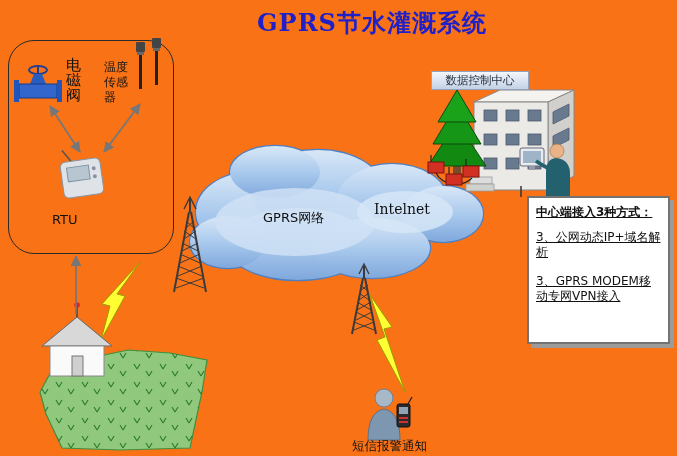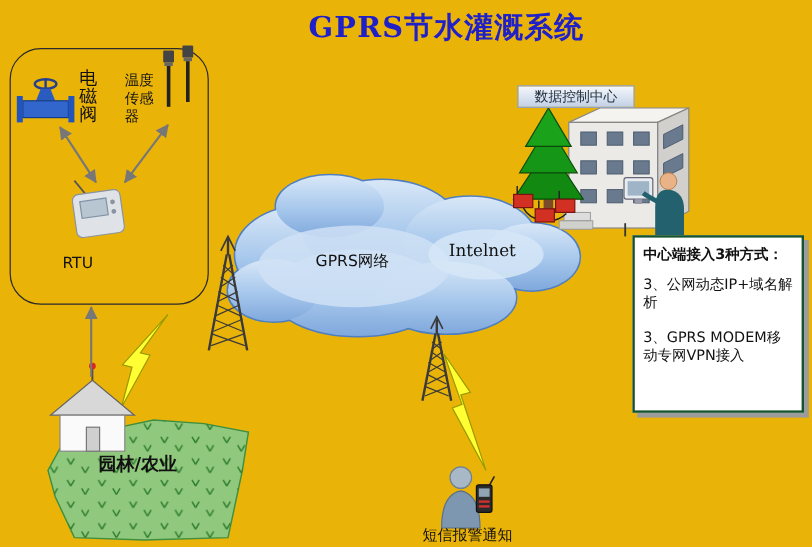--- a/index.html
+++ b/index.html
@@ -1,30 +1,30 @@
 <!DOCTYPE html>
 <html><head>
 <meta charset="utf-8">
 <style>
   html,body{margin:0;padding:0;background:#fff;}
-  .stage{position:relative;width:677px;height:456px;background:#eab308;overflow:hidden;
+  .stage{position:relative;width:677px;height:456px;background:#f97316;overflow:hidden;
          font-family:"DejaVu Sans","Liberation Sans",sans-serif;color:#111;}
   .devbox{position:absolute;left:8px;top:40px;width:164px;height:212px;
           border:1.5px solid #2a2a2a;border-radius:26px;background:transparent;}
   svg.layer{position:absolute;left:0;top:0;pointer-events:none;}
   .title{position:absolute;top:7px;left:372px;transform:translateX(-50%);
          font-family:"DejaVu Serif","Liberation Serif",serif;font-weight:bold;
          font-size:24px;letter-spacing:1px;color:#2020c8;white-space:nowrap;}
   .lbl{position:absolute;white-space:pre-wrap;}
   .dc-lbl{position:absolute;left:431px;top:71px;width:96px;height:17px;line-height:16px;
           text-align:center;font-size:11.5px;color:#22303f;
           background:linear-gradient(#f4f7fb,#c3d1e6);border:1px solid #93a3bd;}
   .access{position:absolute;left:527px;top:196px;width:143px;height:148px;background:#fff;
-          border:2px solid #14532d;box-shadow:4px 4px 0 #9b9b9b;
-          padding:7px 7px;box-sizing:border-box;font-size:12px;line-height:1.3;}
+          border:2px solid #737373;box-shadow:4px 4px 0 #9b9b9b;
+          padding:7px 7px;box-sizing:border-box;font-size:12px;line-height:1.3;text-decoration:underline;}
   .access .at{font-weight:bold;margin:0 0 9px;}
   .access p{margin:0 0 13px;}
 </style>
 </head>
 <body>
 
 <div class="stage">
 
   <div class="devbox"></div>
 
@@ -199,21 +199,20 @@
 
   <div class="title">GPRS节水灌溉系统</div>
 
   <div class="lbl" style="left:66px;top:58px;width:26px;font-size:15px;line-height:15px;">电磁阀</div>
   <div class="lbl" style="left:104px;top:60px;width:26px;font-size:12px;line-height:15px;">温度传感器</div>
   <div class="lbl" style="left:52px;top:212px;font-size:13px;">RTU</div>
 
   <div class="lbl" style="left:263px;top:209px;font-size:13px;">GPRS网络</div>
   <div class="lbl" style="left:374px;top:201px;font-size:14px;font-family:'DejaVu Serif','Liberation Serif',serif;">Intelnet</div>
 
-  <div class="lbl" style="left:82px;top:378px;font-size:15px;font-weight:bold;">园林/农业</div>
 
   <div class="lbl" style="left:352px;top:438px;font-size:12.5px;">短信报警通知</div>
 
   <div class="dc-lbl">数据控制中心</div>
 
   <div class="access">
     <div class="at">中心端接入3种方式：</div>
     <p>3、公网动态IP+域名解析</p>
     <p>3、GPRS MODEM移动专网VPN接入</p>
   </div>

